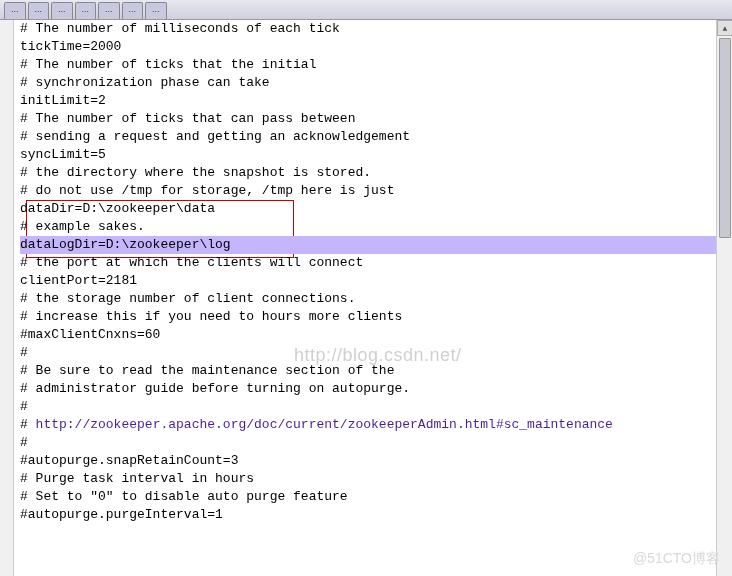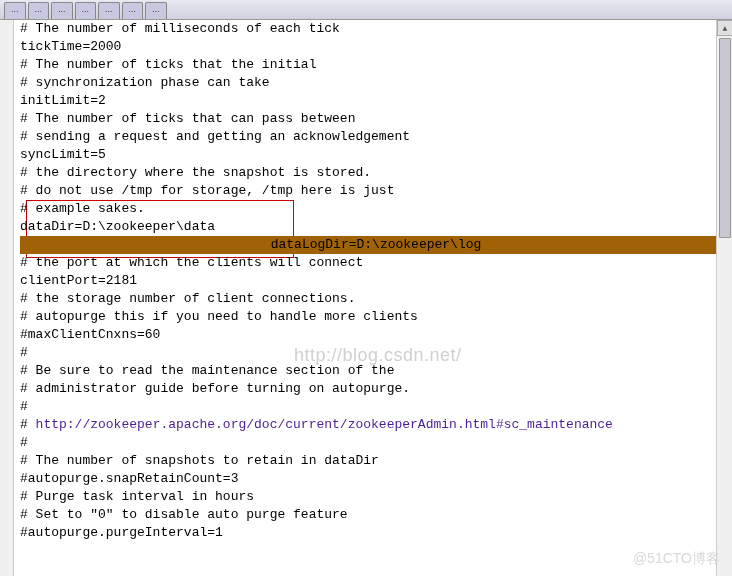--- a/index.html
+++ b/index.html
@@ -49,22 +49,21 @@
       padding-left: 6px;
     }
     .line {
       height: 18px;
       line-height: 18px;
       white-space: pre;
       color: #000;
       position: relative;
     }
     .line.highlight {
-      background: #a16207;
-      text-align: center;
+      background: #c4b5fd;
     }
     .link {
       color: #4c1d95;
     }
     .red-box {
       position: absolute;
       border: 1px solid #cc0000;
       left: 12px;
       top: 180px;
       width: 268px;
@@ -142,35 +141,34 @@
   <div class="line"># The number of milliseconds of each tick</div>
       <div class="line">tickTime=2000</div>
       <div class="line"># The number of ticks that the initial</div>
       <div class="line"># synchronization phase can take</div>
       <div class="line">initLimit=2</div>
       <div class="line"># The number of ticks that can pass between</div>
       <div class="line"># sending a request and getting an acknowledgement</div>
       <div class="line">syncLimit=5</div>
       <div class="line"># the directory where the snapshot is stored.</div>
       <div class="line"># do not use /tmp for storage, /tmp here is just</div>
+      <div class="line">dataDir=D:\zookeeper\data</div>
       <div class="line"># example sakes.</div>
-      <div class="line">dataDir=D:\zookeeper\data</div>
       <div class="line highlight">dataLogDir=D:\zookeeper\log</div>
       <div class="line"># the port at which the clients will connect</div>
       <div class="line">clientPort=2181</div>
       <div class="line"># the storage number of client connections.</div>
-      <div class="line"># autopurge this if you need to handle more clients</div>
+      <div class="line"># increase this if you need to hours more clients</div>
       <div class="line">#maxClientCnxns=60</div>
       <div class="line">#</div>
       <div class="line"># Be sure to read the maintenance section of the</div>
       <div class="line"># administrator guide before turning on autopurge.</div>
       <div class="line">#</div>
       <div class="line"># <span class="link">http://zookeeper.apache.org/doc/current/zookeeperAdmin.html#sc_maintenance</span></div>
       <div class="line">#</div>
-      <div class="line"># The number of snapshots to retain in dataDir</div>
       <div class="line">#autopurge.snapRetainCount=3</div>
       <div class="line"># Purge task interval in hours</div>
       <div class="line"># Set to "0" to disable auto purge feature</div>
       <div class="line">#autopurge.purgeInterval=1</div>
     </div>
 </div>
 
 <div class="scrollbar">
   <div class="scroll-arrow">▲</div>
   <div class="scroll-thumb"></div>

